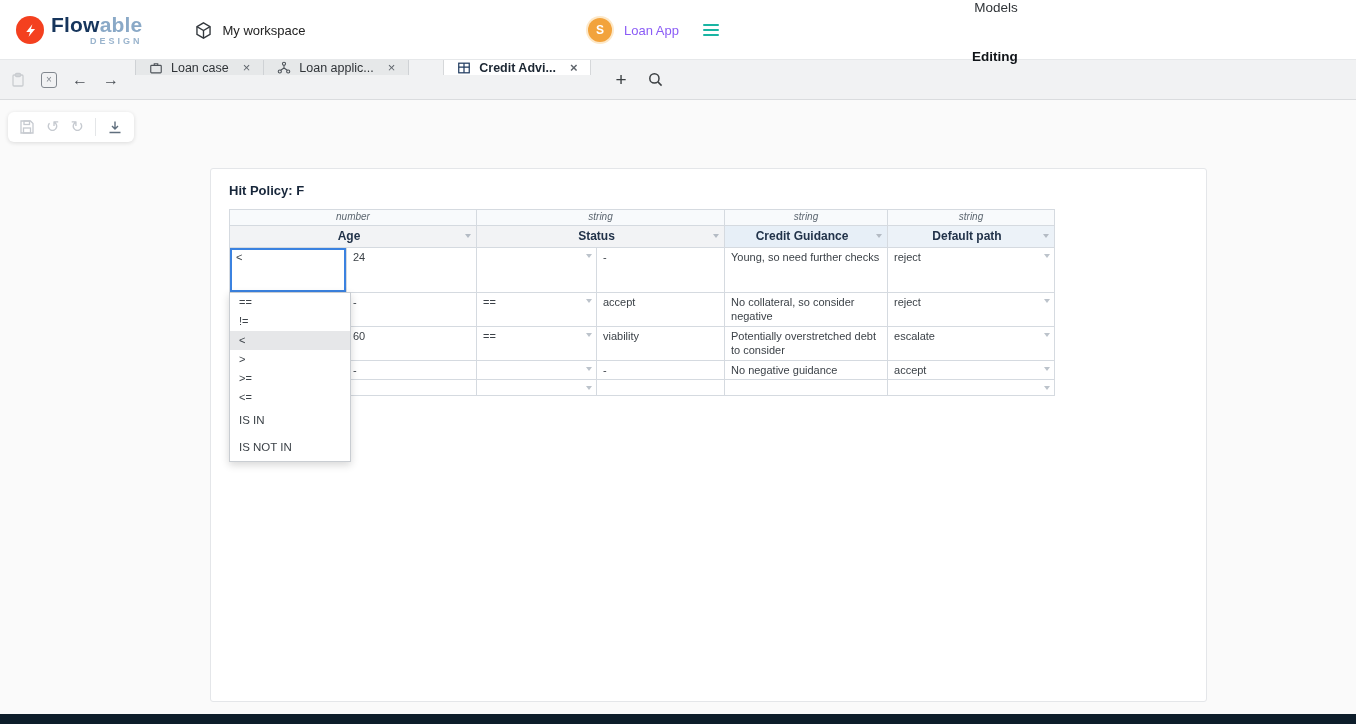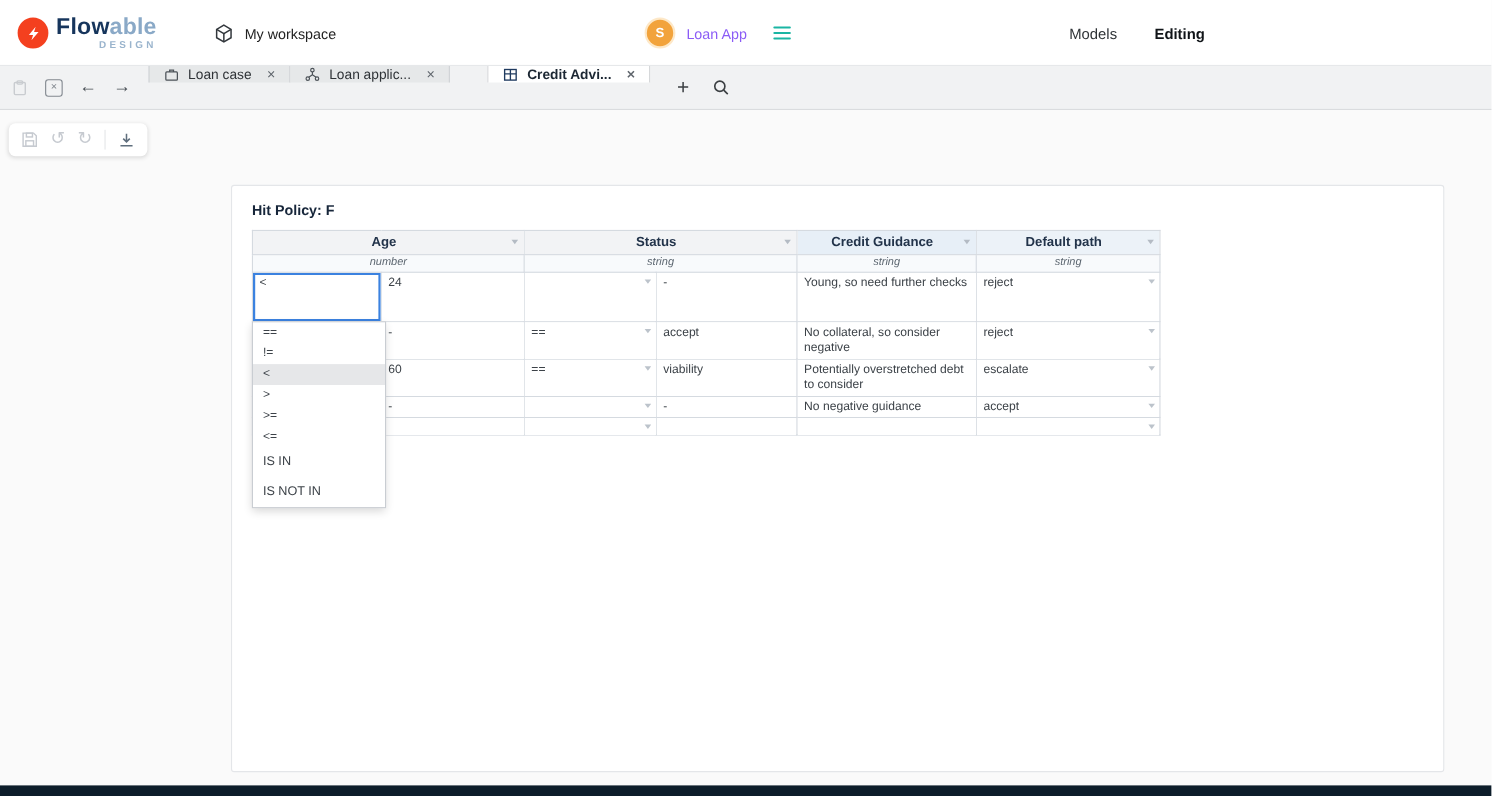--- a/index.html
+++ b/index.html
@@ -32,21 +32,21 @@
   .app-badge {
     width:24px; height:24px; border-radius:50%; background:#f2a33c;
     color:#fff; font-size:12px; font-weight:700;
     display:flex; align-items:center; justify-content:center;
     box-shadow:0 0 0 2px #fde8c8;
   }
   .app-name { font-size:13px; color:#8b5cf6; }
   .menu-icon { display:flex; flex-direction:column; gap:3px; margin-left:12px; cursor:pointer; }
   .menu-icon i { display:block; width:16px; height:2px; background:#1ab5a3; border-radius:1px; }
 
-  .topbar-right { position:absolute; left:972px; top:0; height:60px; display:flex; align-items:center; gap:34px; }
+  .topbar-right { position:absolute; left:972px; top:0; height:60px; display:flex; align-items:flex-end; gap:34px;flex-direction:column; }
   .models-link { font-size:13.5px; color:#2f3337; cursor:pointer; }
   .editing-link { font-size:13.5px; color:#101418; font-weight:700; cursor:pointer; }
 
   
   .tabbar {
     height:40px; background:#f1f2f3; border-bottom:1px solid #dadcde;
     display:flex; align-items:stretch;
   }
   .tab-controls { display:flex; align-items:center; gap:15px; padding:0 16px 0 10px; }
   .tc-ghost { opacity:.45; }
@@ -75,21 +75,21 @@
     position:absolute; left:8px; top:112px; z-index:5;
     background:#fff; border-radius:6px; box-shadow:0 1px 4px rgba(0,0,0,.13);
     display:flex; align-items:center; gap:11px; padding:6px 11px;
   }
   .mini-toolbar .glyph { font-size:16px; color:#c6cad0; line-height:1; cursor:default; }
   .mini-toolbar .sep { width:1px; height:18px; background:#e4e6e8; }
 
   
   .canvas { position:relative; height:614px; }
   .card {
-    position:absolute; left:210px; top:68px; width:1103px; height:534px;
+    position:absolute; left:210px; top:68px; width:997px; height:534px;
     background:#fff; border:1px solid #e4e6e9; border-radius:3px;
     padding:14px 18px;
   }
   .hit-policy { font-size:13px; font-weight:700; color:#17263a; margin-bottom:11px; }
 
   .table-wrap { position:relative; width:825px; }
   table.dmn { border-collapse:collapse; table-layout:fixed; width:825px; }
   table.dmn th, table.dmn td { border:1px solid #d5dae0; vertical-align:top; }
   th.colhead {
     height:22px; font-size:12px; font-weight:700; color:#22334a;
@@ -266,30 +266,30 @@
         <colgroup>
           <col style="width:117px">
             <col style="width:130px">
           <col style="width:120px">
             <col style="width:128px">
           <col style="width:163px">
             <col style="width:167px">
         </colgroup>
         <thead>
           <tr>
+            <td class="typerow" colspan="2">number</td>
+            <td class="typerow" colspan="2">string</td>
+            <td class="typerow">string</td>
+            <td class="typerow">string</td>
+          </tr>
+          <tr>
             <th class="colhead" colspan="2"><span>Age</span><span class="filtertri"></span></th>
             <th class="colhead" colspan="2"><span>Status</span><span class="filtertri"></span></th>
             <th class="colhead out1"><span>Credit Guidance</span><span class="filtertri"></span></th>
             <th class="colhead out2"><span>Default path</span><span class="filtertri"></span></th>
-          </tr>
-          <tr>
-            <td class="typerow" colspan="2">number</td>
-            <td class="typerow" colspan="2">string</td>
-            <td class="typerow">string</td>
-            <td class="typerow">string</td>
           </tr>
         </thead>
         <tbody>
           <tr class="r0">
             <td class="cell focused">&lt;</td>
             <td class="cell">24</td>
             <td class="cell has-caret"><span></span><span class="caret"></span></td>
             <td class="cell">-</td>
             <td class="cell">Young, so need further checks</td>
             <td class="cell has-caret"><span>reject</span><span class="caret"></span></td>

